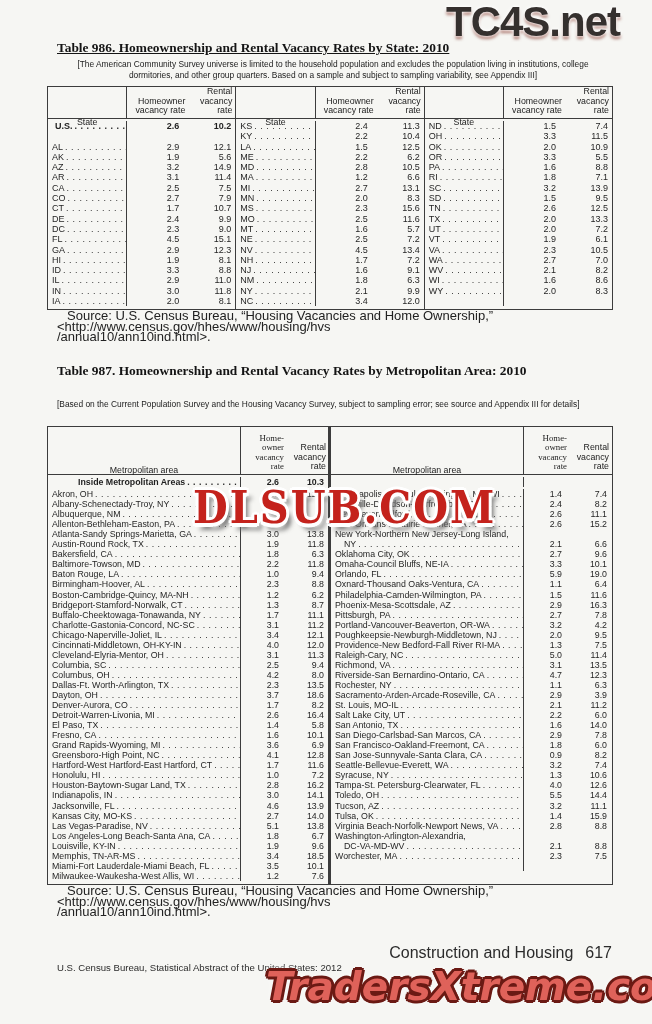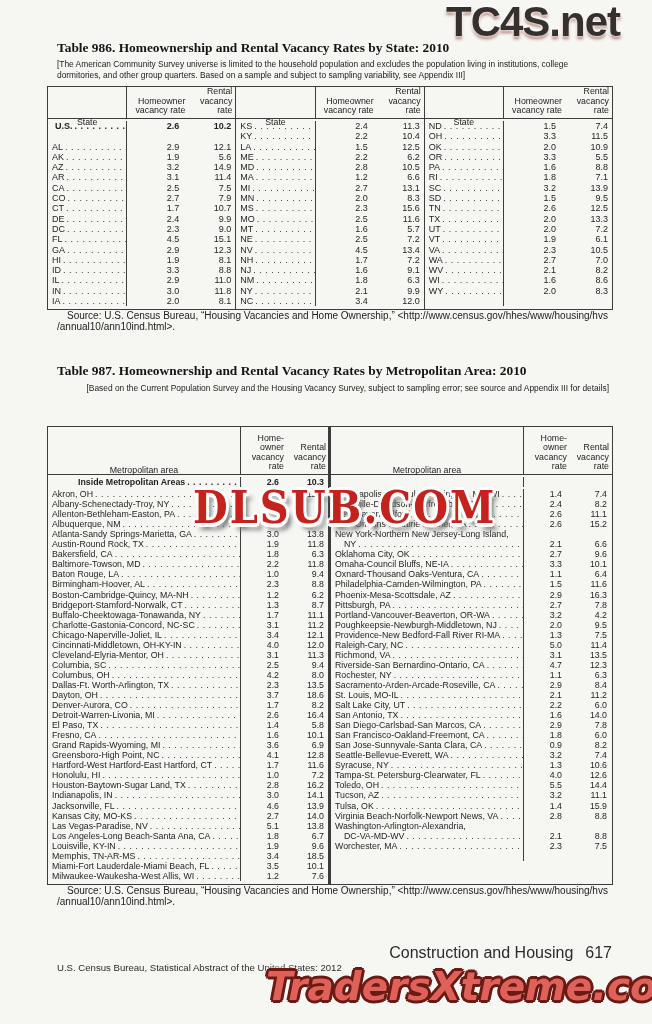--- a/index.html
+++ b/index.html
@@ -1,44 +1,44 @@
 <!DOCTYPE html>
 <html><head>
 <meta charset="utf-8">
 <style>
   html,body{margin:0;padding:0;}
   .page{position:relative;width:652px;height:1024px;background:#f6f6f3;overflow:hidden;
         font-family:"Liberation Sans",sans-serif;color:#1f1f1f;}
   
   .tbl-title{position:absolute;left:57px;font-family:"Liberation Serif",serif;
              font-weight:bold;font-size:13.4px;line-height:15.5px;color:#141414;}
-  #t986-title{top:40px;width:560px;}
+  #t986-title{top:40px;width:560px;text-decoration:underline;}
   #t987-title{top:363px;width:528px;}
   .tbl-note{position:absolute;left:57px;width:552px;font-size:8.4px;line-height:10.6px;color:#222;}
-  #t986-note{top:59px;}
-  #t987-note{top:383px;text-align:right;}
-  .src{position:absolute;left:57px;width:556px;font-size:10px;line-height:10.6px;color:#222;}
+  #t986-note{top:59px;text-align:center;}
+  #t987-note{top:399px;}
+  .src{position:absolute;left:57px;width:556px;font-size:13px;line-height:10.6px;color:#222;}
   #src1{top:311px;} #src2{top:886px;}
   .src .l1{text-indent:10px;}
   
   .tbl{position:absolute;left:47px;width:566px;border:1px solid #3c3c3c;box-sizing:border-box;}
   #t986{top:86px;} #t987{top:426px;}
   .hrow{display:flex;border-bottom:1px solid #3c3c3c;}
   .brow{display:flex;}
   .g{flex:1;display:flex;flex-direction:column;min-width:0;}
   .hrow .g{flex-direction:row;align-items:flex-end;}
   .brow .g{padding-top:2px;padding-bottom:3px;}
   .g+ .g{border-left:1px solid #3c3c3c;}
   #t987 .g+ .g{box-shadow:-2px 0 0 #3c3c3c;margin-left:1px;}
   .hc{font-size:8.8px;line-height:9.6px;padding:2px 3px;box-sizing:border-box;color:#1c1c1c;margin-top:40px;}
   .hname{flex:1;text-align:center;align-self:center;border-right:none;}
   .hho,.hrv{text-align:right;}
   #t986 .hrow{height:31px;} #t987 .hrow{height:47px;}
   #t986 .hho{width:61px;} #t986 .hrv{width:47px;}
-  #t987 .hho{width:46px;} #t987 .hrv{width:42px;}
+  #t987 .hho{width:46px;font-family:Liberation Serif, serif;} #t987 .hrv{width:42px;}
   .hsep{align-self:stretch;border-left:1px solid #3c3c3c;}
   
   .tr{display:flex;align-items:baseline;height:10.3px;line-height:10.3px;font-size:9px;}
   #t987 .tr{height:10.05px;line-height:10.05px;font-size:8.8px;}
   .brow .g .tr:first-child{margin-bottom:2px;}
   #t986 .brow .g .tr:first-child{margin-bottom:0;}
   .tr.b{font-weight:bold;}
   .nm{flex:1;display:flex;min-width:0;overflow:hidden;padding-left:4px;align-self:stretch;
       border-right:1px solid #3c3c3c;align-items:baseline;}
   .tr .nt{white-space:nowrap;}
@@ -586,29 +586,29 @@
           <div class="tr">
             <span class="nm">
               <span class="nt">Albany-Schenectady-Troy, NY</span>
               <span class="dots"></span>
             </span>
             <span class="v ho"></span>
             <span class="v rvv"></span>
           </div>
           <div class="tr">
             <span class="nm">
-              <span class="nt">Allenton-Bethleham-Easton, PA</span>
+              <span class="nt">Albuquerque, NM</span>
               <span class="dots"></span>
             </span>
             <span class="v ho"></span>
             <span class="v rvv"></span>
           </div>
           <div class="tr">
             <span class="nm">
-              <span class="nt">Albuquerque, NM</span>
+              <span class="nt">Allenton-Bethleham-Easton, PA</span>
               <span class="dots"></span>
             </span>
             <span class="v ho"></span>
             <span class="v rvv"></span>
           </div>
           <div class="tr">
             <span class="nm">
               <span class="nt">Atlanta-Sandy Springs-Marietta, GA</span>
               <span class="dots"></span>
             </span>
@@ -954,20 +954,28 @@
           <div class="tr">
             <span class="nm">
               <span class="nt">Omaha-Council Bluffs, NE-IA</span>
               <span class="dots"></span>
             </span>
             <span class="v ho">3.3</span>
             <span class="v rvv">10.1</span>
           </div>
           <div class="tr">
             <span class="nm">
+              <span class="nt">Orlando, FL</span>
+              <span class="dots"></span>
+            </span>
+            <span class="v ho">5.9</span>
+            <span class="v rvv">19.0</span>
+          </div>
+          <div class="tr">
+            <span class="nm">
               <span class="nt">Oxnard-Thousand Oaks-Ventura, CA</span>
               <span class="dots"></span>
             </span>
             <span class="v ho">1.1</span>
             <span class="v rvv">6.4</span>
           </div>
           <div class="tr">
             <span class="nm">
               <span class="nt">Philadelphia-Camden-Wilmington, PA</span>
               <span class="dots"></span>
@@ -1046,21 +1054,21 @@
             </span>
             <span class="v ho">1.1</span>
             <span class="v rvv">6.3</span>
           </div>
           <div class="tr">
             <span class="nm">
               <span class="nt">Sacramento-Arden-Arcade-Roseville, CA</span>
               <span class="dots"></span>
             </span>
             <span class="v ho">2.9</span>
-            <span class="v rvv">8.4</span>
+            <span class="v rvv">3.9</span>
           </div>
           <div class="tr">
             <span class="nm">
               <span class="nt">St. Louis, MO-IL</span>
               <span class="dots"></span>
             </span>
             <span class="v ho">2.1</span>
             <span class="v rvv">11.2</span>
           </div>
           <div class="tr">

